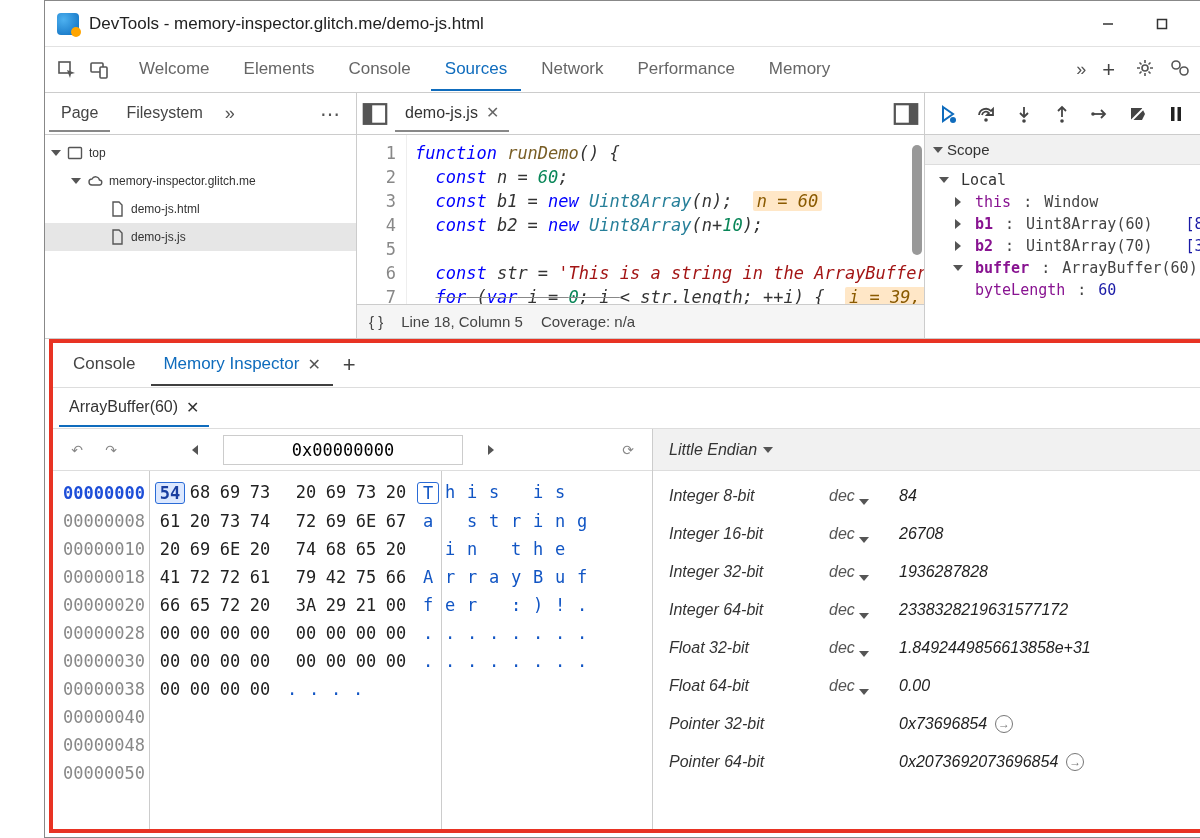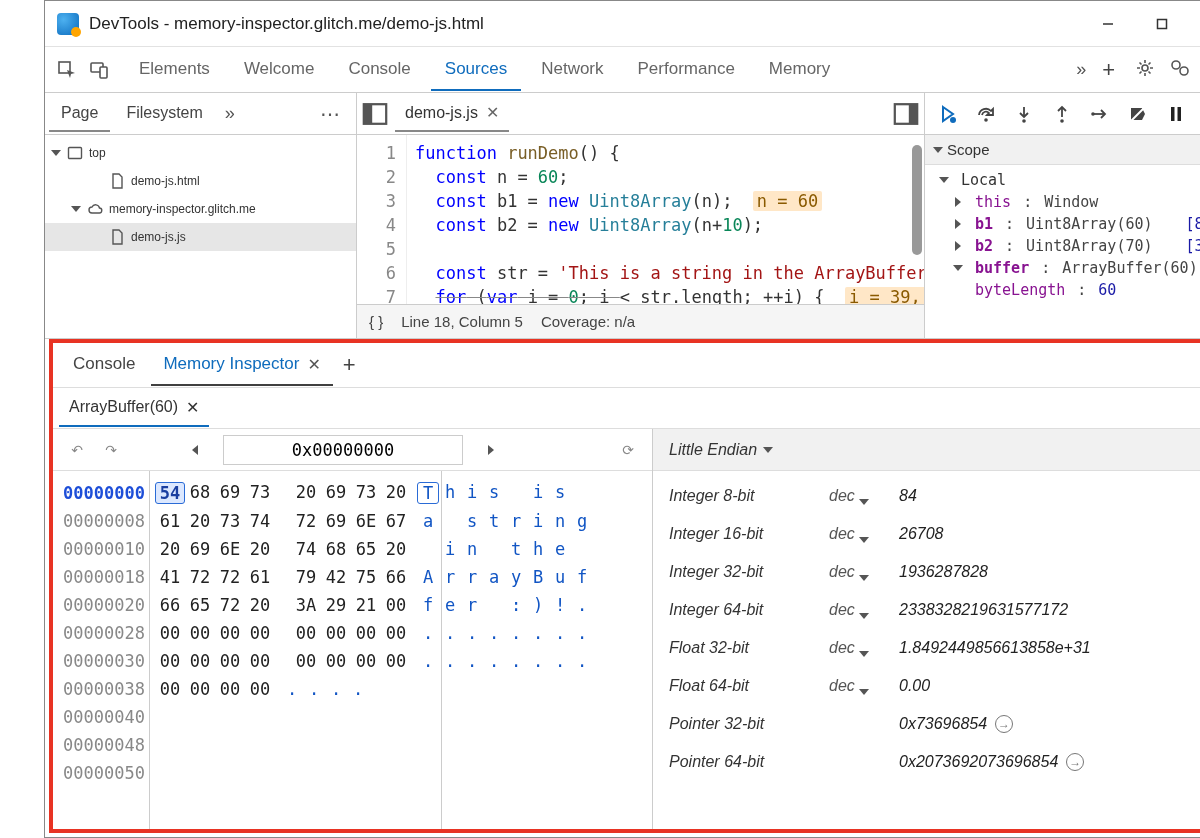--- a/index.html
+++ b/index.html
@@ -40,21 +40,21 @@
   .file-icon { width: 16px; height: 16px; }
   
   .editor { flex: 1; display: flex; flex-direction: column; min-width: 0; border-right: 1px solid #ccc; }
   .editor-tabs { height: 42px; display: flex; align-items: center; border-bottom: 1px solid #ccc; padding: 0 4px; gap: 6px; }
   .ed-btn { width: 28px; height: 28px; display: flex; align-items: center; justify-content: center; color: #555; }
   .ed-tab { display: flex; align-items: center; gap: 8px; padding: 8px 10px; font-size: 16px; border-bottom: 2px solid #888; }
   .ed-tab .close { color: #666; font-size: 16px; }
   .ed-spacer { flex: 1; }
   .code-area { flex: 1; display: flex; font-family: Consolas, monospace; font-size: 17px; line-height: 24px; overflow: hidden; position: relative; }
   .gutter { width: 50px; text-align: right; color: #888; padding: 6px 10px 6px 0; border-right: 1px solid #eee; }
-  .code { flex: 1; padding: 6px 8px; white-space: pre; overflow: hidden; }
+  .code { flex: 1; padding: 6px 8px; white-space: pre; overflow: hidden; font-style: italic; }
   .kw { color: #0000ff; }
   .num { color: #098658; }
   .fn { color: #795e26; }
   .typ { color: #267f99; }
   .str { color: #a31515; }
   .inl { background: #ffe7c7; color: #8a5a00; padding: 0 4px; border-radius: 2px; }
   .scrollthumb { position: absolute; right: 2px; top: 10px; width: 10px; height: 110px; background: #999; border-radius: 5px; }
   .statusbar { height: 34px; border-top: 1px solid #ccc; background: #f5f5f5; display: flex; align-items: center; padding: 0 12px; gap: 18px; font-size: 15px; color: #444; }
   
   .debugger { width: 318px; display: flex; flex-direction: column; position: relative; }
@@ -157,22 +157,22 @@
           <path d="M10 10 L18 13 L14 14 L13 18 Z" fill="#555"></path>
         </svg>
       </div>
     <div class="tb-icon">
         <svg viewBox="0 0 20 20">
           <rect x="2" y="3" width="12" height="9" rx="1" fill="none" stroke="#555" stroke-width="1.6"></rect>
           <rect x="11" y="7" width="7" height="11" rx="1" fill="#fff" stroke="#555" stroke-width="1.6"></rect>
         </svg>
       </div>
     <div class="panel-tabs">
+      <div class="panel-tab">Welcome</div>
       <div class="panel-tab">Elements</div>
-      <div class="panel-tab">Welcome</div>
       <div class="panel-tab">Console</div>
       <div class="panel-tab active">Sources</div>
       <div class="panel-tab">Network</div>
       <div class="panel-tab">Performance</div>
       <div class="panel-tab">Memory</div>
     </div>
     <div class="tb-right">
       <span class="dblchev">»</span>
       <span class="plus">+</span>
       <span class="gear"><svg viewBox="0 0 20 20">
@@ -199,32 +199,32 @@
           <span class="nav-more dots">⋯</span>
         </div>
         <div class="tree">
           <div class="tree-row">
             <span class="tri"></span>
             <svg class="fold-icon" viewBox="0 0 16 16">
                 <rect x="1.5" y="2.5" width="13" height="11" rx="1" fill="none" stroke="#555" stroke-width="1.4"></rect>
               </svg>
             <span>top</span>
           </div>
-          <div class="tree-row indent-2">
-            <svg class="file-icon" viewBox="0 0 16 16">
-                <path d="M4 1h6l3 3v11H4z" fill="none" stroke="#555" stroke-width="1.4"></path>
-              </svg>
-            <span>demo-js.html</span>
-          </div>
           <div class="tree-row indent-1">
             <span class="tri"></span>
             <svg class="fold-icon" viewBox="0 0 16 16">
                 <path d="M5 12a3 3 0 010-6 4 4 0 017.5 1A2.5 2.5 0 0112 12H5z" fill="none" stroke="#555" stroke-width="1.4"></path>
               </svg>
             <span>memory-inspector.glitch.me</span>
+          </div>
+          <div class="tree-row indent-2">
+            <svg class="file-icon" viewBox="0 0 16 16">
+                <path d="M4 1h6l3 3v11H4z" fill="none" stroke="#555" stroke-width="1.4"></path>
+              </svg>
+            <span>demo-js.html</span>
           </div>
           <div class="tree-row indent-2 selected">
             <svg class="file-icon" viewBox="0 0 16 16">
                 <path d="M4 1h6l3 3v11H4z" fill="none" stroke="#555" stroke-width="1.4"></path>
               </svg>
             <span>demo-js.js</span>
           </div>
         </div>
       </div>
 

